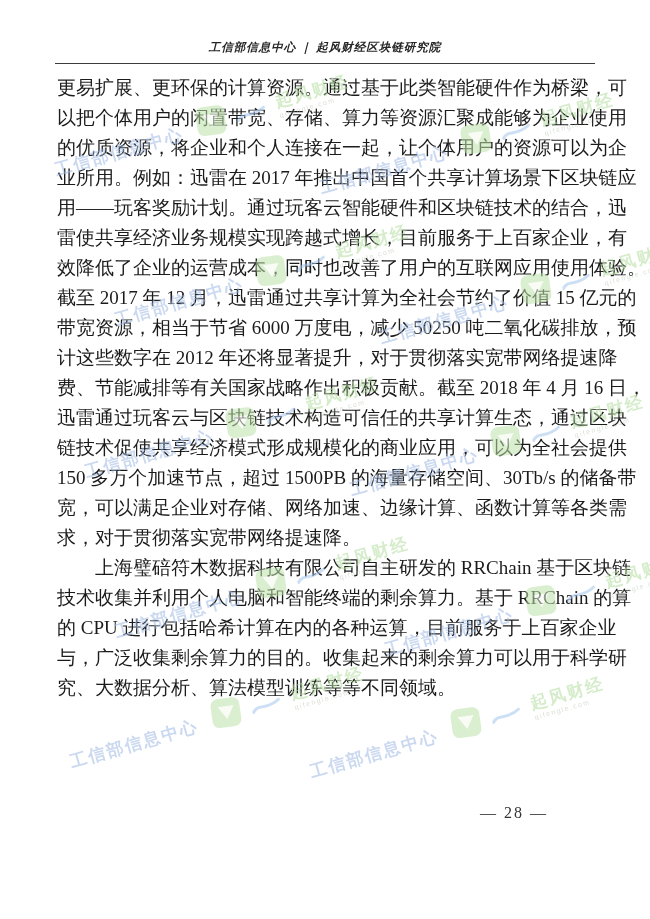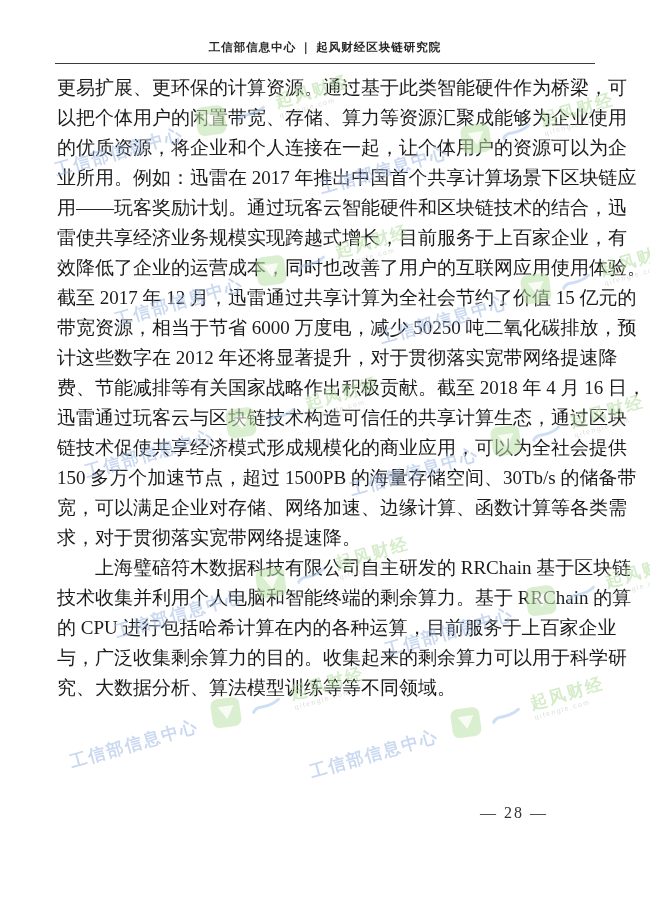--- a/index.html
+++ b/index.html
@@ -13,20 +13,21 @@
   }
   
   .hdr{
     position:absolute;left:55px;top:40px;width:540px;
     text-align:center;
     font-size:11.5px;font-weight:bold;color:#262626;
     letter-spacing:1px;
     padding-bottom:8px;
     border-bottom:1.5px solid #3c3c3c;
     z-index:3;
+    font-style:italic;
   }
   
   .bodytext{
     position:absolute;left:57px;top:73px;width:540px;
     z-index:2;
   }
   .bline{
     height:30px;line-height:30px;
     font-size:19px;
     text-align:justify;

